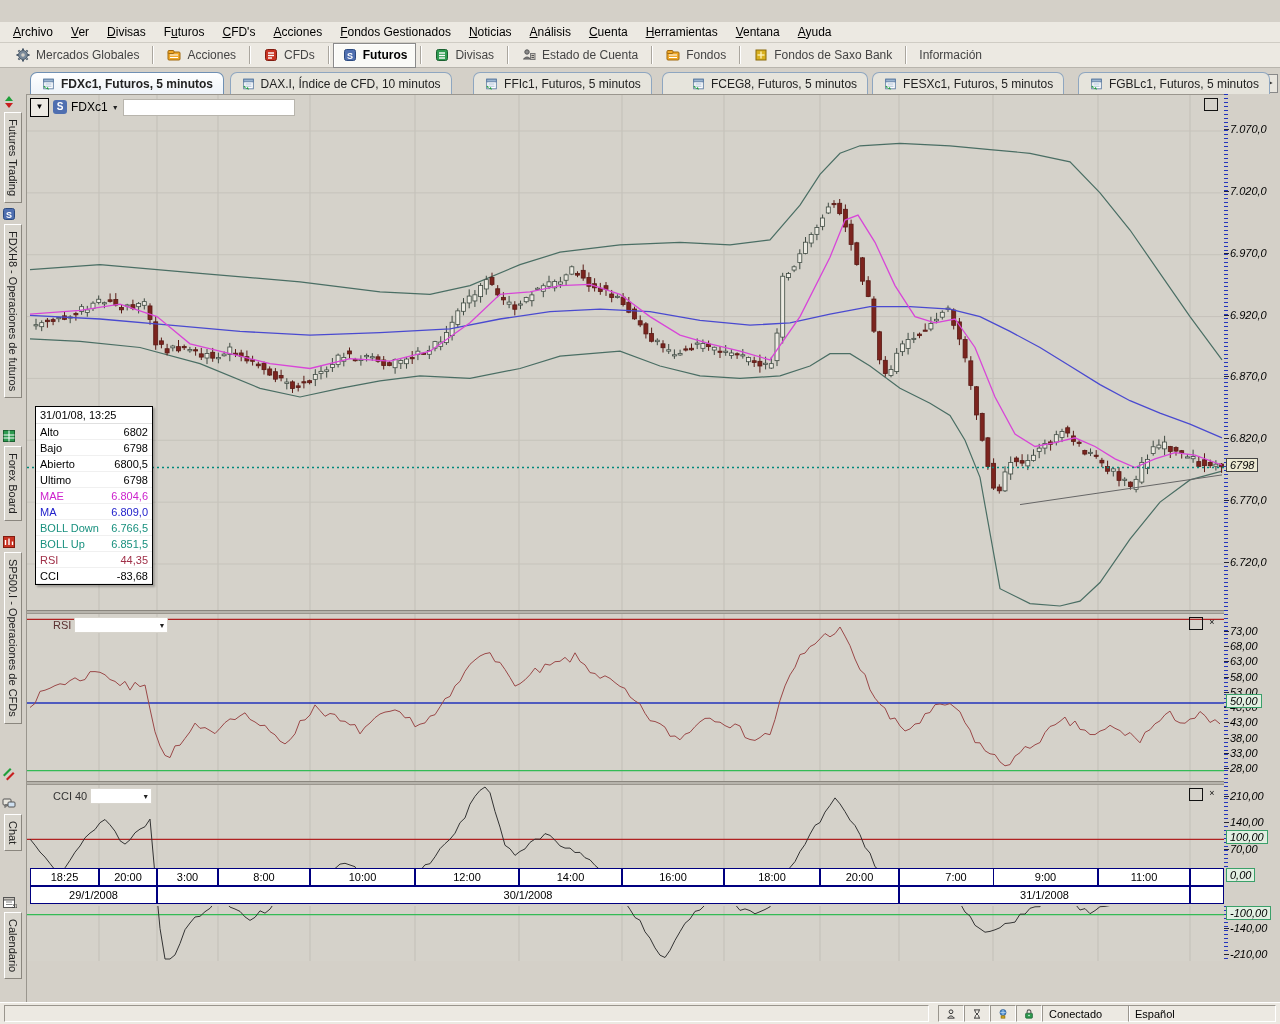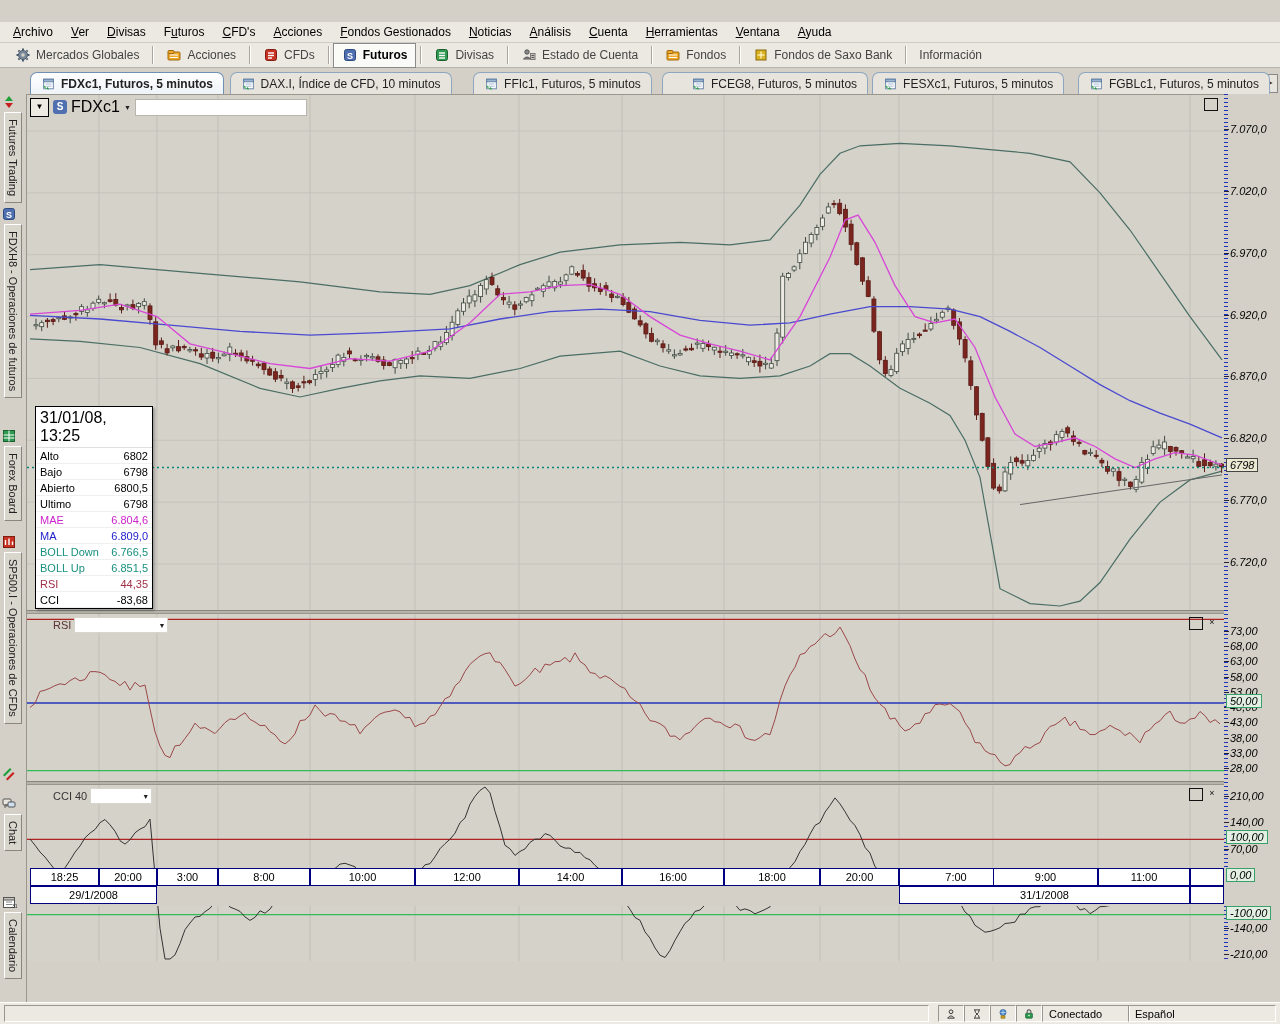--- a/index.html
+++ b/index.html
@@ -54,27 +54,27 @@
   #rsi-panel{top:519px;width:1197px;height:168px;}
   #cci-panel{top:690px;width:1197px;height:176px;}
   .splitter{position:absolute;left:0;width:1197px;height:3px;background:#b6b3ab;border-top:1px solid #8a867e;border-bottom:1px solid #efece5;}
   #split1{top:516px;} #split2{top:687px;}
   svg{display:block;}
   
   #chart-controls{position:absolute;left:3px;top:3px;height:18px;display:flex;align-items:center;gap:4px;z-index:5;}
   #chart-dd{width:17px;height:17px;border:1px solid #000;background:#ece9e2;font-size:8px;line-height:16px;text-align:center;}
   .s-badge{width:14px;height:14px;background:#4f6fb0;color:#fff;border-radius:3px;font-size:10px;font-weight:bold;
     line-height:14px;text-align:center;display:inline-block;}
-  #symbol-label{font-size:16px;}
+  #symbol-label{font-size:12px;}
   .dd-caret{font-size:7px;color:#222;}
   #symbol-input{width:170px;height:15px;background:#fff;border:1px solid #b8b5ad;}
   
   #info-box{position:absolute;left:8px;top:311px;width:116px;background:#fff;border:1px solid #000;
     box-shadow:2px 2px 2px rgba(0,0,0,.25);z-index:6;}
-  #info-box .hdr{padding:2px 4px;font-size:16px;border-bottom:1px solid #e0e0e0;}
+  #info-box .hdr{padding:2px 4px;font-size:11px;border-bottom:1px solid #e0e0e0;}
   .info-row{display:flex;justify-content:space-between;padding:1.5px 4px;font-size:11px;border-bottom:1px solid #f0f0f0;}
   
   .ind-head{position:absolute;left:26px;top:3px;display:flex;align-items:center;gap:3px;z-index:5;}
   .ind-title{font-size:11px;color:#5a3030;}
   .ind-box{width:92px;height:14px;background:#fff;border:1px solid #d8d5cd;position:relative;}
   .ind-box .dd-caret{position:absolute;right:2px;top:4px;}
   .panel-btns{position:absolute;right:6px;top:3px;display:flex;gap:3px;z-index:5;}
   .pbtn{width:12px;height:11px;font-size:9px;line-height:10px;text-align:center;color:#111;}
   .pbtn.box{border:1px solid #111;}
   
@@ -983,20 +983,21 @@
       <div class="t-cell" style="left: 388px; width: 104px;">12:00</div>
       <div class="t-cell" style="left: 492px; width: 103px;">14:00</div>
       <div class="t-cell" style="left: 595px; width: 102px;">16:00</div>
       <div class="t-cell" style="left: 697px; width: 96px;">18:00</div>
       <div class="t-cell" style="left: 793px; width: 79px;">20:00</div>
       <div class="t-cell" style="left: 872px; width: 114px;">7:00</div>
       <div class="t-cell" style="left: 966px; width: 105px;">9:00</div>
       <div class="t-cell" style="left: 1071px; width: 92px;">11:00</div>
       <div class="t-cell" style="left: 1163px; width: 34px;"></div>
       <div class="d-cell" style="left: 3px; width: 127px;">29/1/2008</div>
+      <div class="d-cell" style="left: 130px; width: 742px;">30/1/2008</div>
       <div class="d-cell" style="left: 872px; width: 291px;">31/1/2008</div>
       <div class="d-cell" style="left: 1163px; width: 34px;"></div>
     </div>
 
   <div id="statusbar">
       <div class="sb-sec" style="left: 4px; width: 925px;"></div>
       <div class="sb-sec" style="left: 938px; width: 26px;">
         <svg width="14" height="14" viewBox="0 0 16 16">
           <circle cx="8" cy="5" r="2.5" fill="none" stroke="#333" stroke-width="1.3"></circle>
           <path d="M3.5 13.5 q4.5 -6 9 0 z" fill="none" stroke="#333" stroke-width="1.3"></path>

